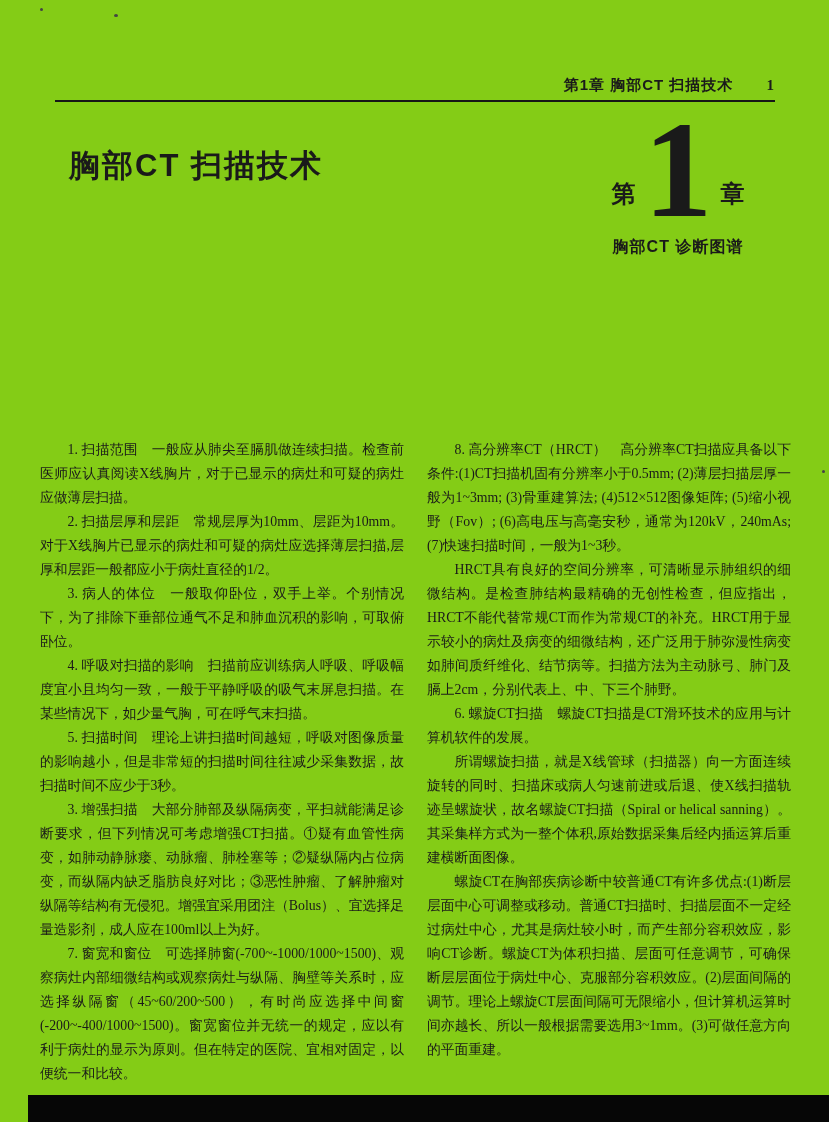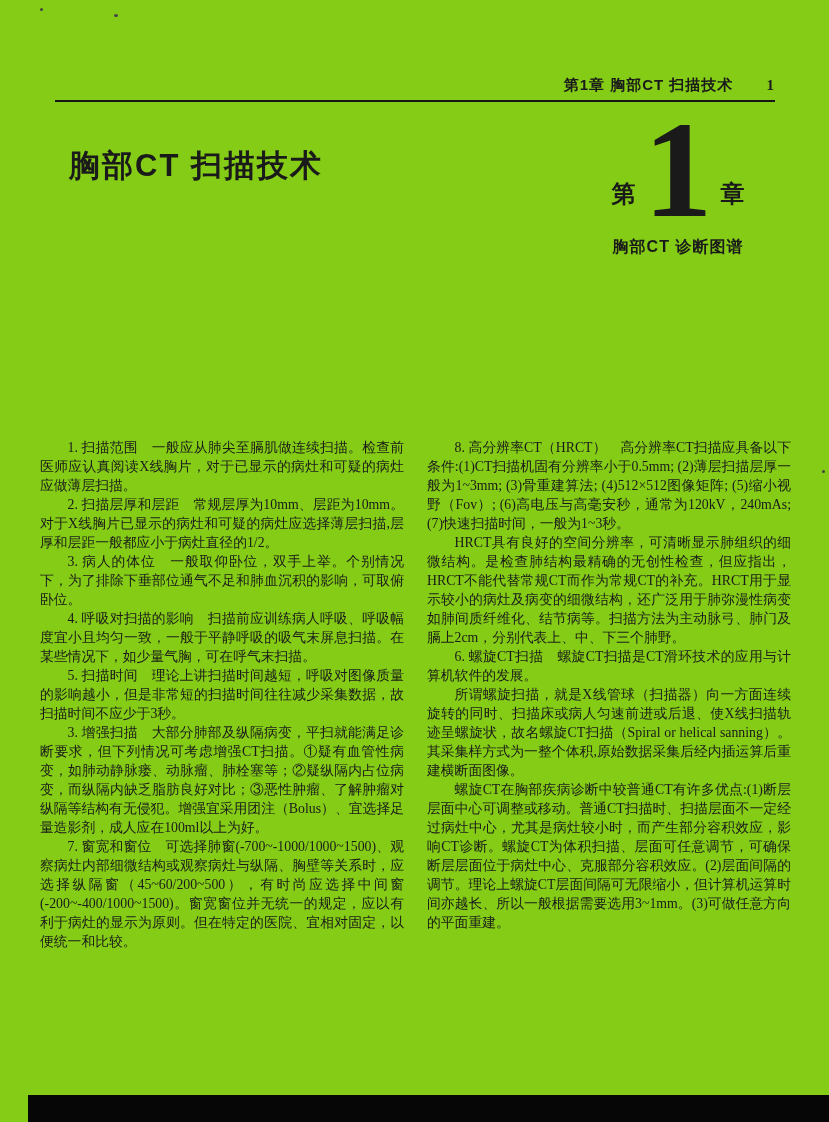--- a/index.html
+++ b/index.html
@@ -39,21 +39,21 @@
     font-size:138px;line-height:0.78;font-weight:bold;
   }
   .ch-sub{
     margin-top:13px;
     font-family:"Liberation Sans","DejaVu Sans",sans-serif;
     font-weight:bold;font-size:16px;letter-spacing:1px;
   }
 
   .col{
     position:absolute;top:438px;width:364px;
-    font-size:13.8px;line-height:19px;
+    font-size:13.8px;line-height:24px;
     text-align:justify;text-justify:inter-ideograph;
   }
   .col p{margin:0;text-indent:2em;}
   .col-left{left:40px;}
   .col-right{left:427px;}
 
   .scan-bar{position:absolute;left:28px;right:0;bottom:0;height:27px;background:#060606;}
 </style>
 </head>
 <body>

